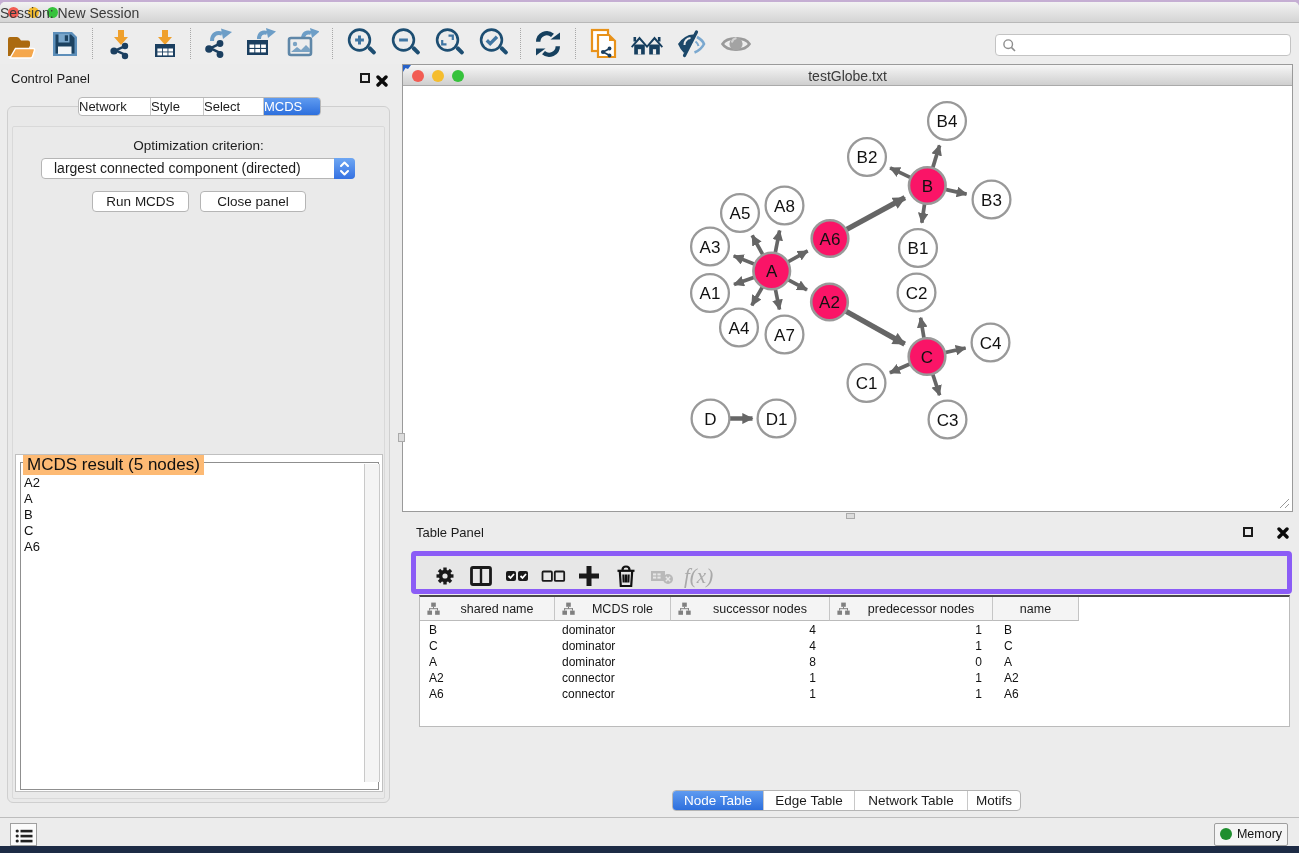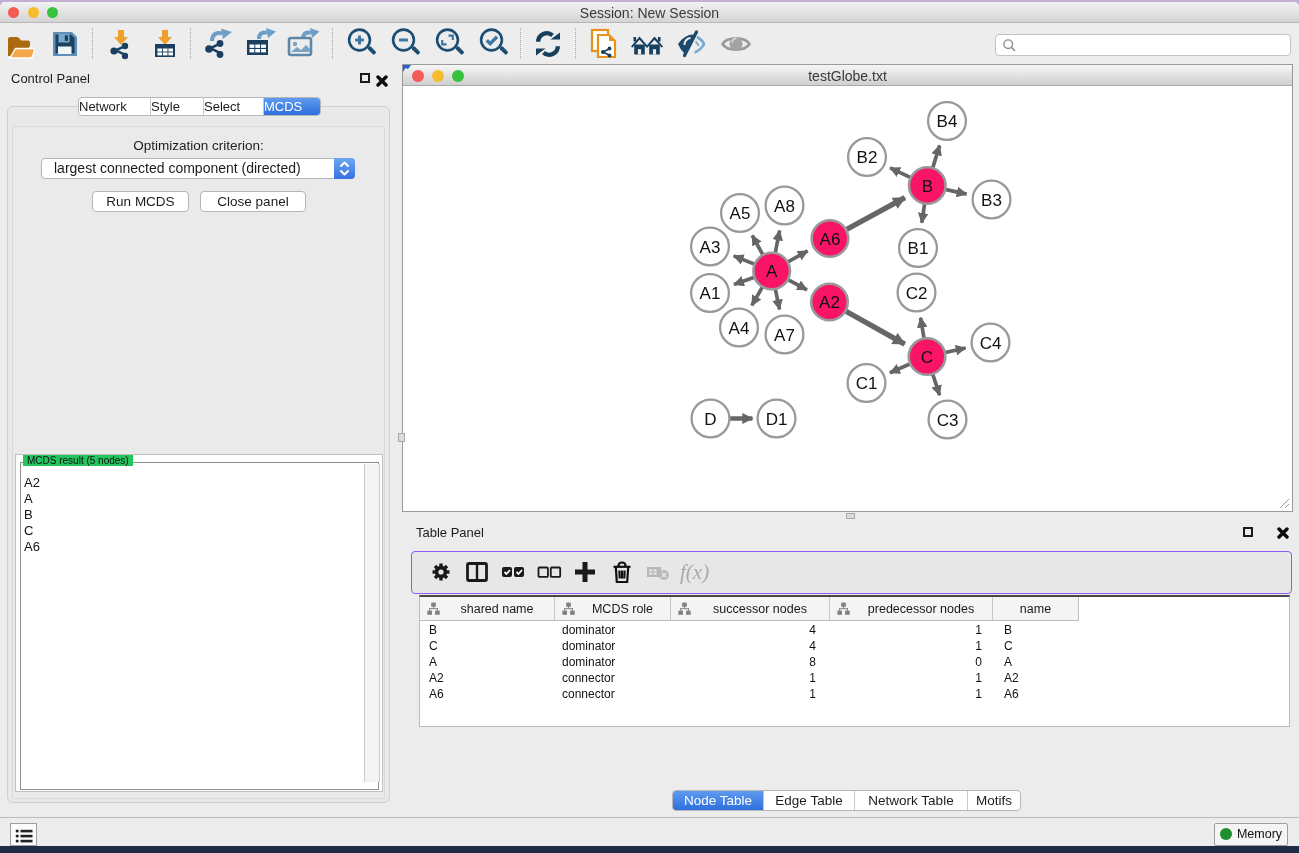--- a/index.html
+++ b/index.html
@@ -7,21 +7,21 @@
 .abs{position:absolute}
 #wallpaper-top{left:0;top:0;width:1299px;height:10px;background:#c5aed3}
 #mainwin{left:0;top:2px;width:1299px;height:844px;background:#ececec;border-radius:5px 5px 0 0;overflow:hidden}
 
 #titlebar{left:0;top:0;width:1299px;height:21px;background:linear-gradient(#f2f2f2,#d4d4d4);border-bottom:1px solid #b8b8b8;border-radius:5px 5px 0 0}
 .tl{width:11px;height:11px;border-radius:50%;top:5px}
 .tl.r{background:#f25c53}.tl.y{background:#f5bd2e}.tl.g{background:#36c23c}
 #titlebar .r{left:8px}
 #titlebar .y{left:28px}
 #titlebar .g{left:47px}
-#wtitle{width:100%;text-align:center;top:3px;font-size:14px;color:#3a3a3a}
+#wtitle{width:100%;text-align:left;top:3px;font-size:14px;color:#3a3a3a}
 
 #toolbar{left:0;top:21px;width:1299px;height:41px;background:#ededed}
 .sep{top:5px;height:31px;width:0;border-left:1px dotted #a8a8a8}
 .ticon{top:4px;width:34px;height:34px}
 #search{left:995px;top:11px;width:296px;height:22px;background:#fff;border:1px solid #c3c3c3;border-radius:4px}
 
 #cp-title{left:11px;top:69px;font-size:13px;color:#1c1c1c}
 #cp-sq{left:360px;top:71px;width:10px;height:10px;border:2px solid #1a1a1a}
 #cp-x{left:376px;top:73px}
 #cp-outer{left:7px;top:104px;width:383px;height:697px;background:#e9e9e9;border:1px solid #cfcfcf;border-radius:6px}
@@ -30,34 +30,34 @@
 #tabs div{font-size:13px;color:#1c1c1c;text-align:left;line-height:17px;border-right:1px solid #c8c8c8}
 #tabs div:last-child{border-right:none;background:linear-gradient(#5f9bf0,#2d6fdd);color:#fff;border-radius:0 3px 3px 0}
 #opt-label{left:7px;top:136px;width:383px;text-align:center;font-size:13.5px;color:#1c1c1c}
 #dropdown{left:41px;top:156px;width:314px;height:21px;background:#fff;border:1px solid #b5b5b5;border-radius:4px;font-size:14px;color:#1c1c1c;line-height:19px;text-indent:12px}
 #dd-step{right:-1px;top:-1px;width:21px;height:21px;border-radius:0 4px 4px 0;background:linear-gradient(#6ea7f3,#3571e2);text-align:center}
 .btn{height:21px;background:#fff;border:1px solid #b5b5b5;border-radius:4px;font-size:13.5px;color:#1c1c1c;text-align:center;line-height:19px;top:189px}
 #btn-run{left:92px;width:97px}
 #btn-close{left:200px;width:106px}
 #mcds-box{left:15px;top:452px;width:368px;height:338px;background:#fff;border:1px solid #c0c0c0}
 #mcds-fs{left:4px;top:7px;width:359px;height:328px;border:1px solid #8f8f8f}
-#mcds-legend{left:2px;top:-8px;background:#22c55e;padding:0 4px;font-size:10px;color:#111}
+#mcds-legend{left:2px;top:-8px;background:#fdba74;padding:0 4px;font-size:17px;color:#111}
 #mcds-list{left:3px;top:12px;font-size:13px;color:#111;line-height:16px}
 #mcds-sb{right:2px;top:9px;width:16px;height:318px;background:#f4f4f4;border-left:1px solid #c9c9c9;border-right:1px solid #c9c9c9}
 
 #netwin{left:402px;top:62px;width:891px;height:448px;background:#fff;border:1px solid #9a9a9a}
 #nw-title{left:0;top:0;width:889px;height:21px;background:linear-gradient(#f6f6f6,#cfcfcf);border-bottom:1px solid #aaa}
 #nw-content{left:0;top:22px;width:889px;height:424px;background:#fff}
 #split-l{left:398px;top:431px;width:7px;height:9px;background:#dcdcdc;border:1px solid #aaa}
 #split-b{left:846px;top:511px;width:9px;height:6px;background:#dcdcdc;border:1px solid #aaa}
 
 #tp-title{left:416px;top:523px;font-size:13px;color:#1c1c1c}
 #tp-sq{left:1243px;top:525px;width:10px;height:10px;border:2px solid #1a1a1a}
 #tp-x{left:1277px;top:525px}
-#tp-toolbar{left:411px;top:549px;width:881px;height:43px;background:#e7e7e7;border:1px solid #8b5cf6;border-radius:4px}
+#tp-toolbar{left:411px;top:549px;width:881px;height:43px;background:#e7e7e7;border:5px solid #8b5cf6;border-radius:4px}
 .tpi{top:7px;width:26px;height:26px}
 #tp-table{left:419px;top:593px;width:871px;height:132px;background:#fff;border:1px solid #bbb;border-top:2px solid #484848}
 .th{top:0;height:24px;background:#f4f4f4;border-right:1px solid #c6c6c6;border-bottom:1px solid #bbb;display:flex;align-items:center;font-size:12.5px;color:#1a1a1a}
 .th .hic{width:13px;height:13px;margin-left:7px}
 .th span{flex:1;text-align:center}
 .tr{left:0;width:871px;height:16px;font-size:12px;color:#111}
 .tr div{position:absolute;top:1px}
 .c1{left:9px}.c2{left:142px}.c3{left:251px;width:145px;text-align:right}.c4{left:410px;width:152px;text-align:right}.c5{left:584px}
 #btabs{left:672px;top:788px;height:21px;background:#fff;border:1px solid #b5b5b5;border-radius:4px;display:flex}
 .bt{font-size:13.5px;color:#1c1c1c;text-align:center;line-height:19px;border-right:1px solid #c8c8c8}

